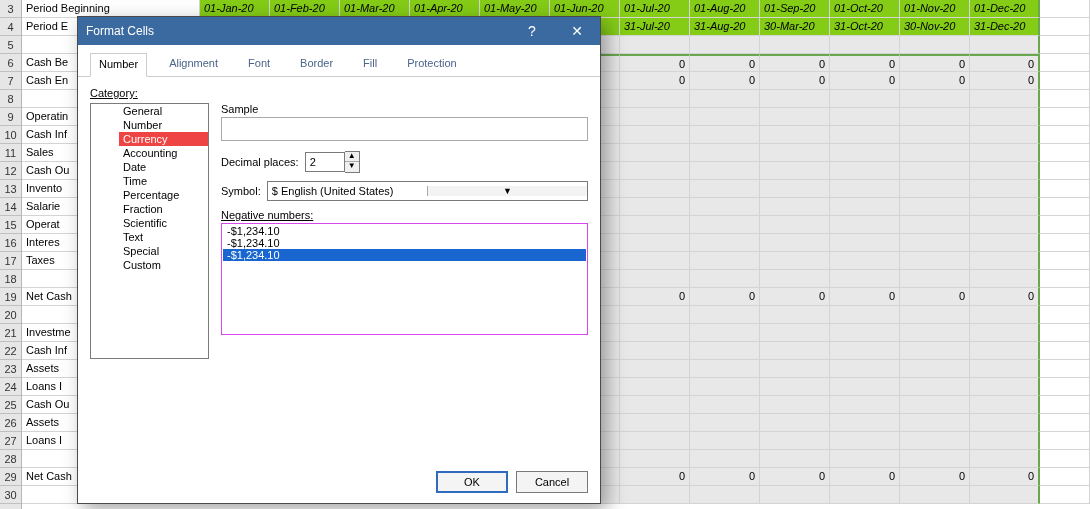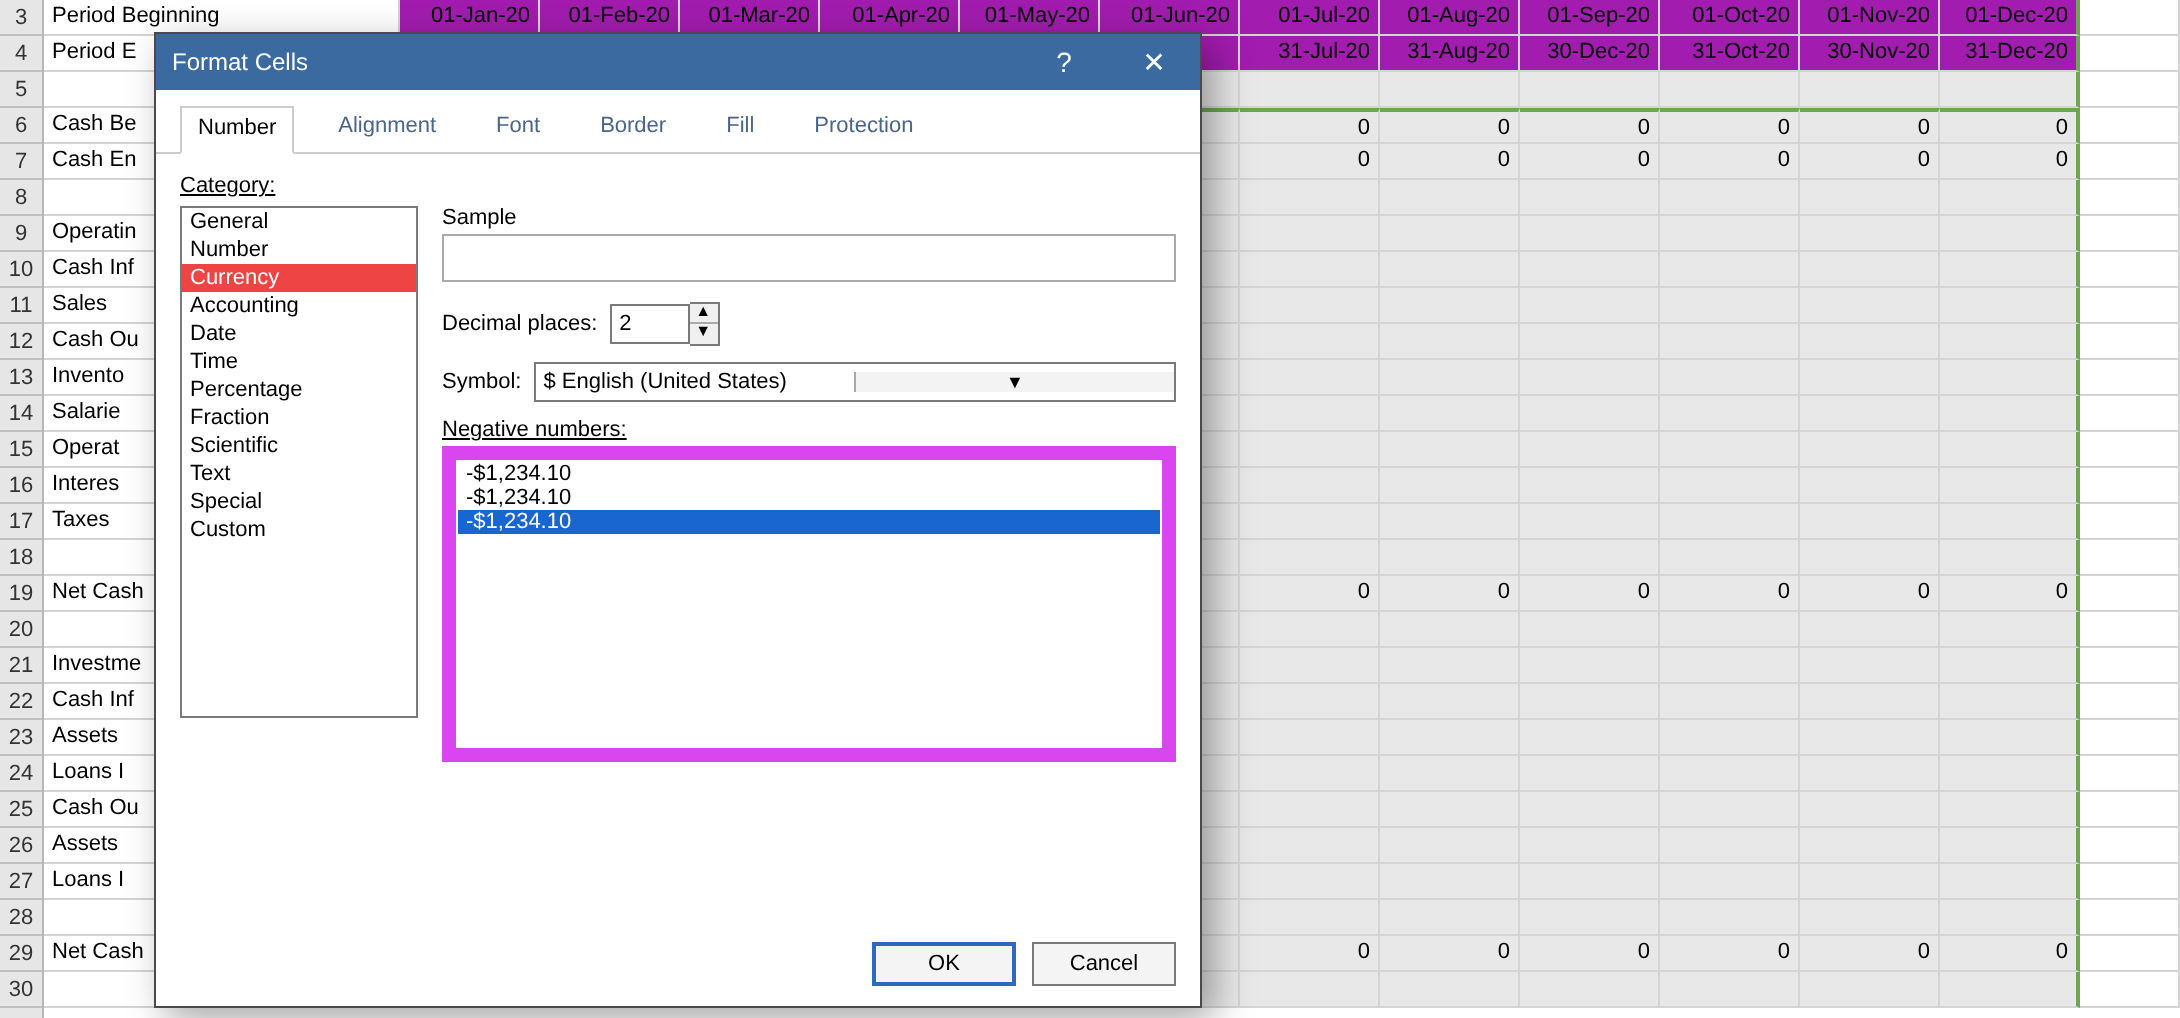--- a/index.html
+++ b/index.html
@@ -7,55 +7,55 @@
 
   
   .sheet { position: absolute; top: 0; left: 0; right: 0; bottom: 0; }
   .row-hdr { position: absolute; left: 0; width: 22px; top: 0; bottom: 0; background: #e6e6e6; border-right: 1px solid #b7b7b7; }
   .row-hdr div { height: 18px; line-height: 18px; text-align: center; border-bottom: 1px solid #c0c0c0; font-size: 11px; color: #333; background: #e6e6e6; }
   .grid { position: absolute; left: 22px; right: 0; top: 0; bottom: 0; }
   .grid-row { display: flex; height: 18px; }
   .cell { border-right: 1px solid #d4d4d4; border-bottom: 1px solid #d4d4d4; height: 18px; line-height: 17px; padding: 0 4px; font-size: 11px; white-space: nowrap; overflow: hidden; }
   .labelcell { width: 178px; background: #fff; }
   .mcol { width: 70px; text-align: right; background: #e8e8e8; }
-  .mcol.hdr { background: #a21caf; text-align: right; }
+  .mcol.hdr { background: #84cc16; text-align: left; font-style: italic; }
   .mcol.last { border-right: 2px solid #6aa84f; }
   .sel-top { border-top: 2px solid #6aa84f; }
   .blankcell { background: #fff; }
 
   
   .dialog { position: absolute; left: 77px; top: 16px; width: 524px; height: 488px; background: #fff; border: 1px solid #4a4a4a; box-shadow: 6px 6px 18px rgba(0,0,0,0.35); }
   .titlebar { height: 28px; background: #3b6aa0; color: #fff; display: flex; align-items: center; padding: 0 8px; font-size: 12px; gap: 15px; }
   .titlebar .title { flex: 1; }
   .titlebar .winbtn { width: 30px; text-align: center; font-size: 14px; line-height: 28px; cursor: default; }
   .tabs { display: flex; gap: 14px; padding: 8px 12px 0 12px; border-bottom: 1px solid #ccc; }
   .tab { padding: 4px 8px 6px 8px; color: #4a648a; cursor: default; }
   .tab.active { border: 1px solid #ccc; border-bottom: 1px solid #fff; margin-bottom: -1px; color: #000; background: #fff; }
 
   .body { padding: 10px 12px 6px 12px; }
   .cat-label { margin-bottom: 4px; text-decoration: underline; }
   .cols { display: flex; gap: 12px; }
   .catbox { width: 119px; height: 256px; border: 1px solid #7a7a7a; overflow-y: scroll; background: #fff; }
-  .catbox div { padding: 1px 4px; cursor: default; }
+  .catbox div { padding: 1px 4px; cursor: default; margin-left: 28px; }
   .catbox div.sel { background: #ef4444; color: #fff; }
   .right { flex: 1; }
   .sample-label { margin-bottom: 2px; }
   .sample-box { height: 24px; border: 1px solid #aaa; margin-bottom: 10px; }
   .field-row { display: flex; align-items: center; gap: 6px; margin-bottom: 8px; }
   .field-row label { }
   .spinner { display: flex; align-items: center; }
   .spinner input { width: 40px; height: 20px; border: 1px solid #7a7a7a; text-align: left; padding: 0 4px; font-size: 11px; }
   .spinner .spins { display: flex; flex-direction: column; border: 1px solid #7a7a7a; border-left: none; }
   .spinner .spins span { width: 14px; height: 10px; line-height: 8px; text-align: center; font-size: 8px; background: #f0f0f0; cursor: default; }
   .spinner .spins span:first-child { border-bottom: 1px solid #aaa; }
   .symbol-select { flex: 1; height: 20px; border: 1px solid #7a7a7a; display: flex; align-items: center; }
   .symbol-select span { flex: 1; padding: 0 4px; }
   .symbol-select .dd { width: 16px; text-align: center; border-left: 1px solid #aaa; background: #f3f3f3; font-size: 9px; }
   .neg-label { text-decoration: underline; margin-bottom: 2px; }
-  .neg-box { height: 158px; border: 7px solid #d946ef; overflow-y: scroll; padding: 1px; background: #fff; }
+  .neg-box { height: 112px; border: 1px solid #d946ef; overflow-y: scroll; padding: 1px; background: #fff; }
   .neg-box div { padding: 0 4px; cursor: default; }
   .neg-box .red { color: #c00000; }
   .neg-box .sel { background: #1a66d1; color: #fff; }
   .hint { margin-top: 14px; color: #222; line-height: 1.35; }
   .btns { position: absolute; right: 12px; bottom: 10px; display: flex; gap: 8px; margin-left: 38px; }
   .btns button { width: 72px; height: 22px; border: 1px solid #7a7a7a; background: #f4f4f4; font-size: 11px; cursor: default; }
   .btns button.primary { border: 2px solid #2e6bbf; }
 
   
   .catbox::-webkit-scrollbar, .neg-box::-webkit-scrollbar { width: 14px; }
@@ -116,21 +116,21 @@
       <div class="grid-row">
         <div class="cell labelcell">Period E</div>
         <div class="cell mcol hdr"></div>
         <div class="cell mcol hdr"></div>
         <div class="cell mcol hdr"></div>
         <div class="cell mcol hdr"></div>
         <div class="cell mcol hdr"></div>
         <div class="cell mcol hdr"></div>
         <div class="cell mcol hdr">31-Jul-20</div>
         <div class="cell mcol hdr">31-Aug-20</div>
-        <div class="cell mcol hdr">30-Dec-20</div>
+        <div class="cell mcol hdr">30-Mar-20</div>
         <div class="cell mcol hdr">31-Oct-20</div>
         <div class="cell mcol hdr">30-Nov-20</div>
         <div class="cell mcol last hdr">31-Dec-20</div>
         <div class="cell blankcell" style="width: 50px;"></div>
       </div>
       <div class="grid-row">
         <div class="cell labelcell"></div>
         <div class="cell mcol"></div>
         <div class="cell mcol"></div>
         <div class="cell mcol"></div>

